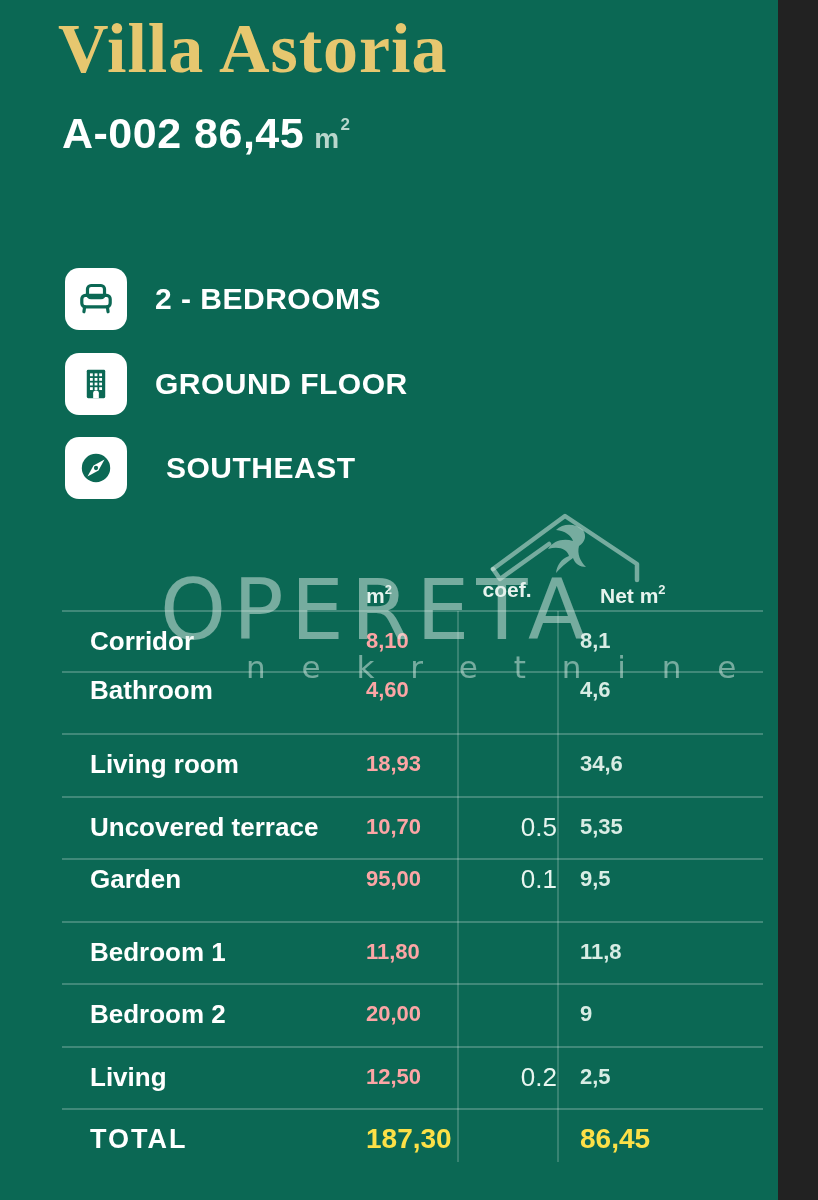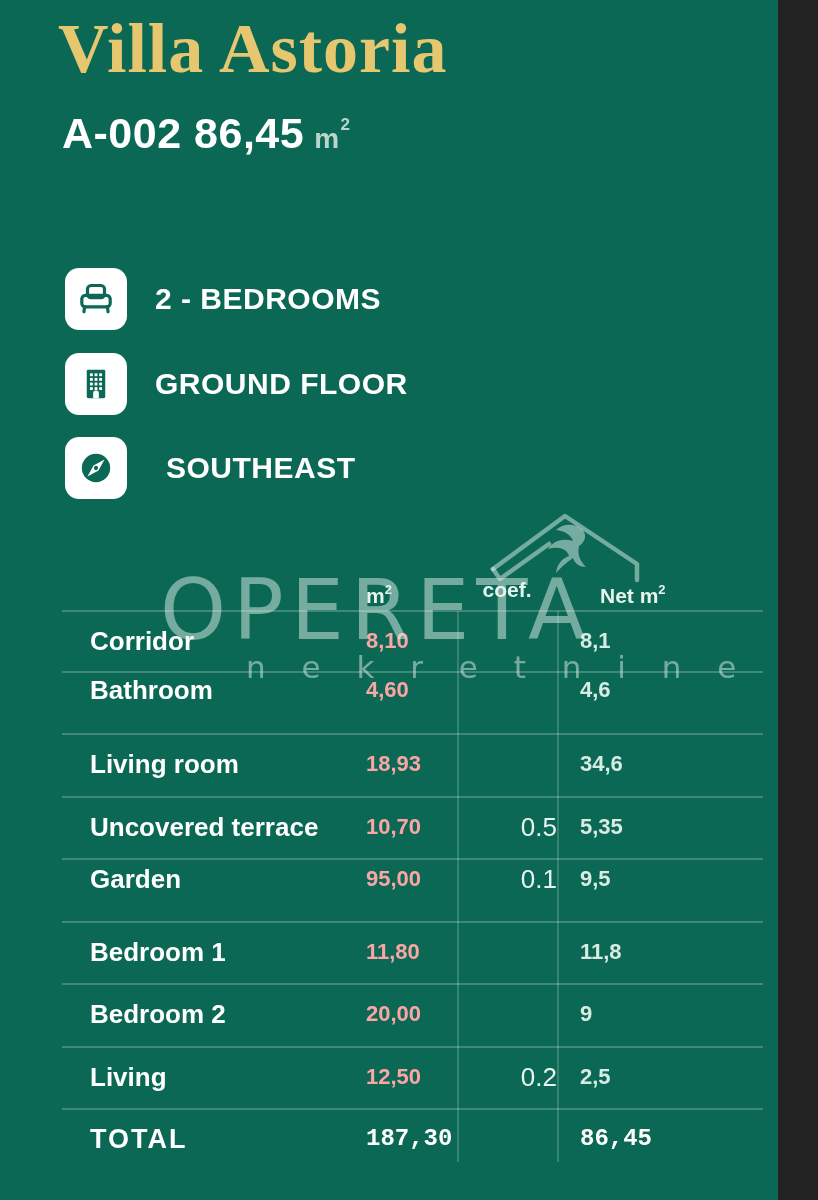--- a/index.html
+++ b/index.html
@@ -69,21 +69,21 @@
   .c-label{position:absolute;left:28px;
     color:#ffffff;font-weight:bold;font-size:26px;white-space:nowrap;}
   .c-area{position:absolute;left:304px;
     color:#fca5a5;font-weight:bold;font-size:22px;}
   .c-coef{position:absolute;left:395px;width:100px;text-align:right;
     color:#e8f5ef;font-size:26px;}
   .c-net{position:absolute;left:518px;
     color:#d8ece4;font-weight:bold;font-size:22px;}
   .t-row.total .c-label{letter-spacing:2px;font-size:27px;}
   .t-row.total .c-area,.t-row.total .c-net{
-    color:#ffffff;font-size:24px;font-family:Liberation Mono, monospace;}
+    color:#fde047;font-size:28px;}
 
   
   .watermark{position:absolute;inset:0;pointer-events:none;z-index:10;
     color:rgba(226,240,234,0.5);}
   .wm-brand{
     position:absolute;left:160px;top:568px;
     font-family:"DejaVu Sans", sans-serif;
     font-size:84px;line-height:1;font-weight:normal;
     letter-spacing:7px;white-space:nowrap;
   }

